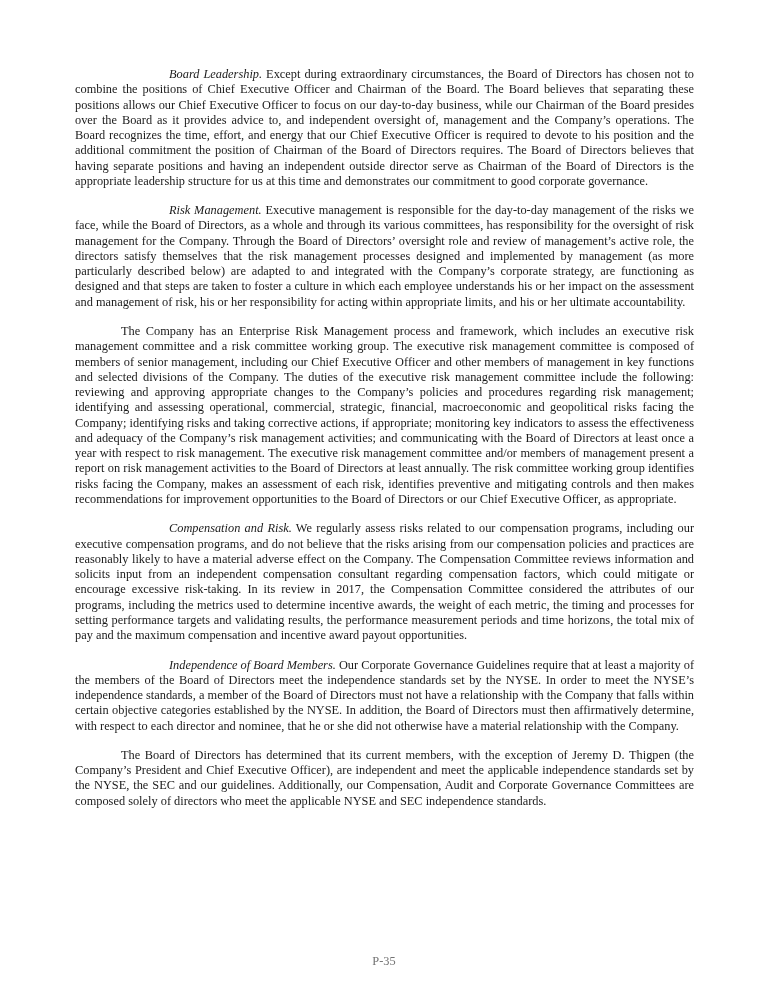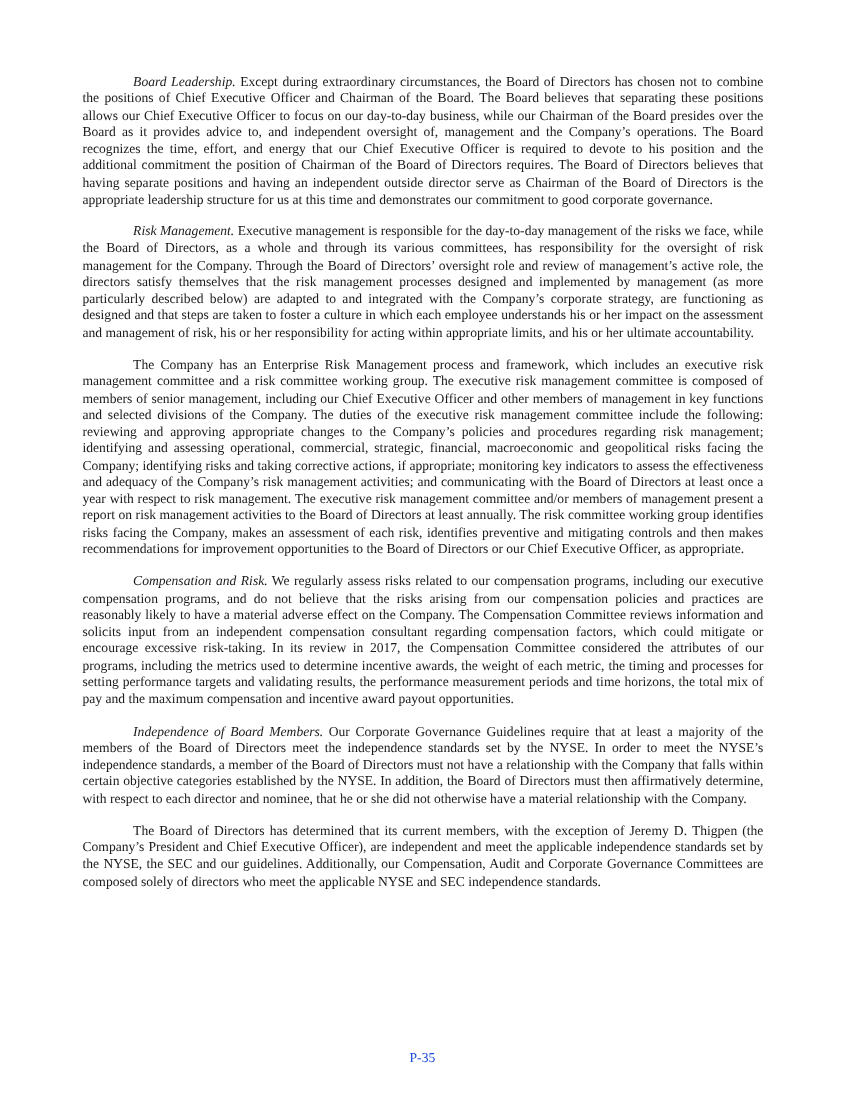--- a/index.html
+++ b/index.html
@@ -26,30 +26,31 @@
     .para {
       margin: 0 0 14.2px 0;
       text-align: justify;
       text-indent: 46px;
     }
     .para.last-left {
       text-align-last: left;
     }
     .heading-italic {
       font-style: italic;
+      margin-left: 48px;
     }
     .footer {
       position: absolute;
       top: 954px;
       left: 0;
       width: 768px;
       text-align: center;
       font-size: 12.35px;
       font-family: "Liberation Serif", "DejaVu Serif", serif;
-      color: #1d4ed8;
+      color: #737373;
     }
   </style>
 </head>
 <body>
 
 <div class="page">
 
 
   <p class="para last-left">
     <span class="heading-italic">Board Leadership.</span><span> Except during extraordinary circumstances, the Board of Directors has chosen not to combine the positions of Chief Executive Officer and Chairman of the Board. The Board believes that separating these positions allows our Chief Executive Officer to focus on our day-to-day business, while our Chairman of the Board presides over the Board as it provides advice to, and independent oversight of, management and the Company’s operations. The Board recognizes the time, effort, and energy that our Chief Executive Officer is required to devote to his position and the additional commitment the position of Chairman of the Board of Directors requires. The Board of Directors believes that having separate positions and having an independent outside director serve as Chairman of the Board of Directors is the appropriate leadership structure for us at this time and demonstrates our commitment to good corporate governance.</span>

